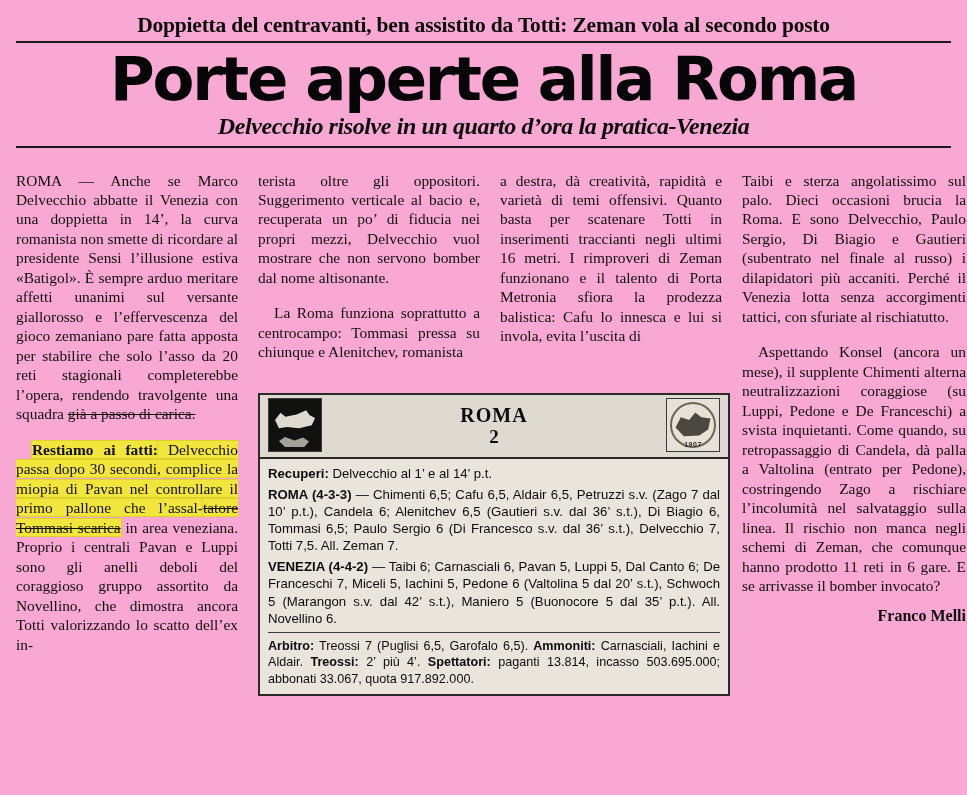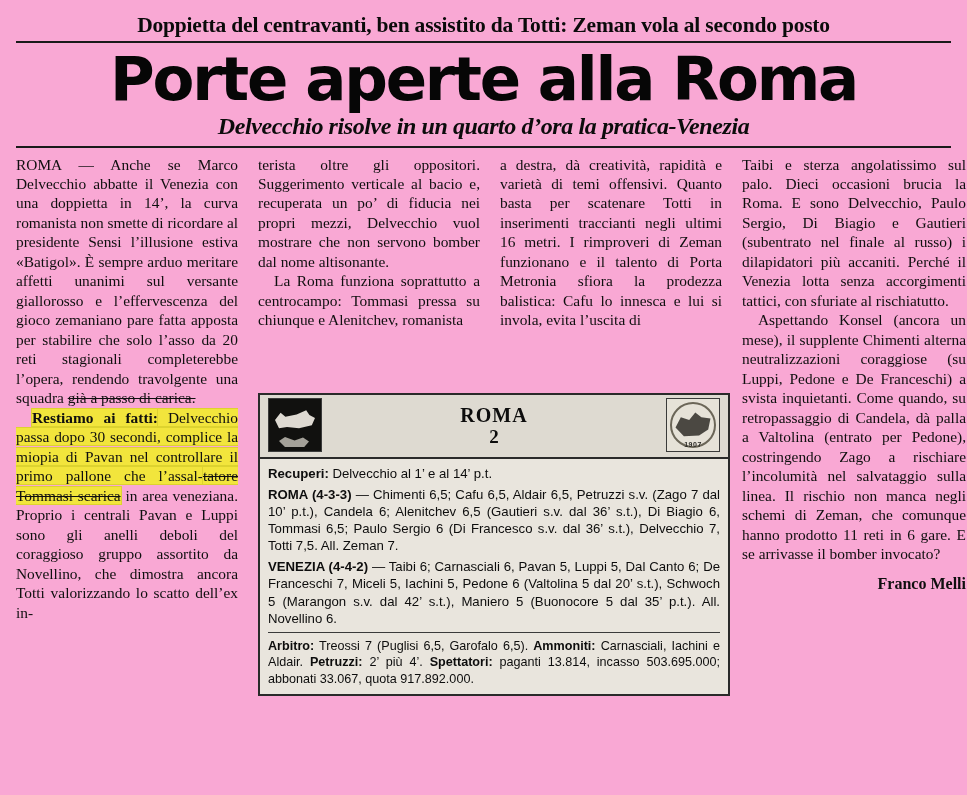--- a/index.html
+++ b/index.html
@@ -74,21 +74,21 @@
     width: 222px;
     font-size: 15.4px;
     line-height: 1.265;
     text-align: justify;
     text-justify: inter-word;
     hyphens: auto;
     -webkit-hyphens: auto;
     color: #0f0f0f;
   }
   .col p {
-    margin: 0 0 0 0;
+    margin: 16px 0 0 0;
     text-indent: 16px;
   }
   .col p.first {
     text-indent: 0;
   }
   #col1 { left: 2px; }
   #col2 { left: 244px; }
   #col3 { left: 486px; }
   #col4 { left: 728px; width: 224px; }
   .strike {
@@ -302,20 +302,20 @@
         <div class="bs-line">
           <span class="b">ROMA (4-3-3)</span><span> — Chimenti 6,5; Cafu 6,5, Aldair 6,5, Petruzzi s.v. (Zago 7 dal 10’ p.t.), Candela 6; Alenitchev 6,5 (Gautieri s.v. dal 36’ s.t.), Di Biagio 6, Tommasi 6,5; Paulo Sergio 6 (Di Francesco s.v. dal 36’ s.t.), Delvecchio 7, Totti 7,5. All. Zeman 7.</span>
         </div>
         <div class="bs-line">
           <span class="b">VENEZIA (4-4-2)</span><span> — Taibi 6; Carnasciali 6, Pavan 5, Luppi 5, Dal Canto 6; De Franceschi 7, Miceli 5, Iachini 5, Pedone 6 (Valtolina 5 dal 20’ s.t.), Schwoch 5 (Marangon s.v. dal 42’ s.t.), Maniero 5 (Buonocore 5 dal 35’ p.t.). All. Novellino 6.</span>
         </div>
         <div class="bs-sep"></div>
         <div class="bs-foot">
           <span class="b">Arbitro:</span><span> Treossi 7 (Puglisi 6,5, Garofalo 6,5).</span>
           <span class="b">Ammoniti:</span><span> Carnasciali, Iachini e Aldair.</span>
-          <span class="b">Petruzzi:</span><span> 2’ più 4’.</span>
+          <span class="b">Treossi:</span><span> 2’ più 4’.</span>
           <span class="b">Spettatori:</span><span> paganti 13.814, incasso 503.695.000; abbonati 33.067, quota 917.892.000.</span>
         </div>
       </div>
     </div>
 
   </div>
 </div>
 
 </body></html>

